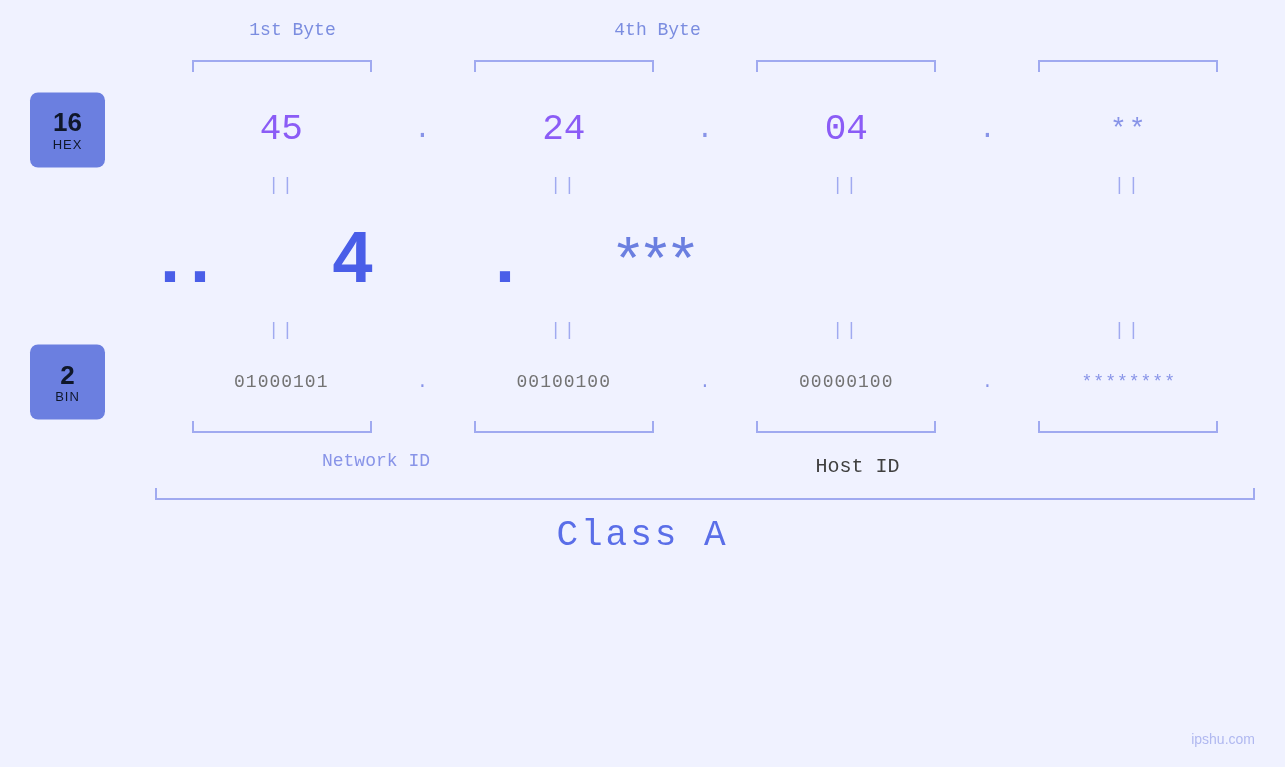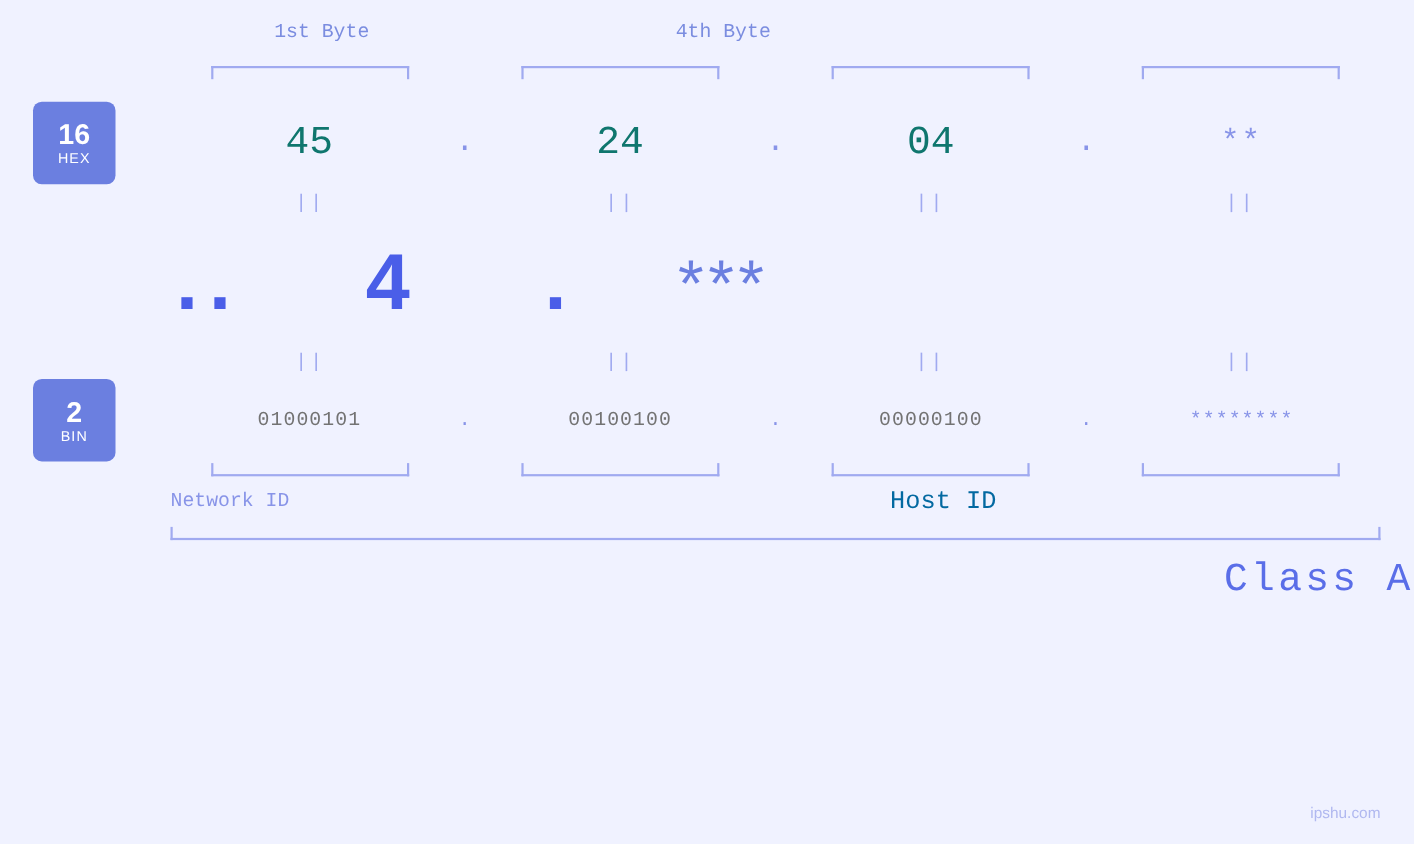--- a/index.html
+++ b/index.html
@@ -22,21 +22,21 @@
     
     .section-label {
       color: #7b8de0;
       font-size: 18px;
       font-family: 'Courier New', Courier, monospace;
       text-align: center;
     }
 
     .base-badge {
       background: #6b7fe0;
-      color: #ffffff;
+      color: #0f172a;
       border-radius: 8px;
       width: 75px;
       height: 75px;
       display: flex;
       flex-direction: column;
       align-items: center;
       justify-content: center;
       font-family: Arial, sans-serif;
     }
     .base-number {
@@ -44,21 +44,21 @@
       font-weight: bold;
       line-height: 1.1;
     }
     .base-text {
       font-size: 13px;
       letter-spacing: 1px;
     }
 
     
     .hex-value {
-      color: #0f766e;
+      color: #8b5cf6;
       font-size: 36px;
       font-family: 'Courier New', Courier, monospace;
     }
     .hex-masked {
       color: #8894e8;
       font-size: 28px;
       font-family: 'Courier New', Courier, monospace;
       letter-spacing: 2px;
     }
 
@@ -108,42 +108,43 @@
     }
     .dot-bin {
       color: #8894e8;
       font-size: 18px;
       font-family: 'Courier New', Courier, monospace;
       width: 30px;
       text-align: center;
     }
     .network-id-label {
       width: 275px;
-      text-align: left;
+      text-align: right;
       color: #8894e8;
       font-family: 'Courier New', Courier, monospace;
       font-size: 18px;
     }
     .host-id-label {
-      color: #0369a1;
-      font-family: 'Courier New', Courier, monospace;
-      font-size: 23px;
-      text-align: center;
+      color: #404040;
+      font-family: 'Courier New', Courier, monospace;
+      font-size: 20px;
+      text-align: center;
+      margin-top: 12px;
     }
     .wide-bracket {
       border-bottom: 2px solid #a0aaf0;
       border-left: 2px solid #a0aaf0;
       border-right: 2px solid #a0aaf0;
       height: 12px;
       width: 100%;
     }
 
     
     .class-row {
-      text-align: right;
+      text-align: center;
       margin-top: 18px;
     }
     .class-label {
       color: #5a6ee8;
       font-size: 36px;
       font-family: 'Courier New', Courier, monospace;
       letter-spacing: 3px;
     }
 
     

